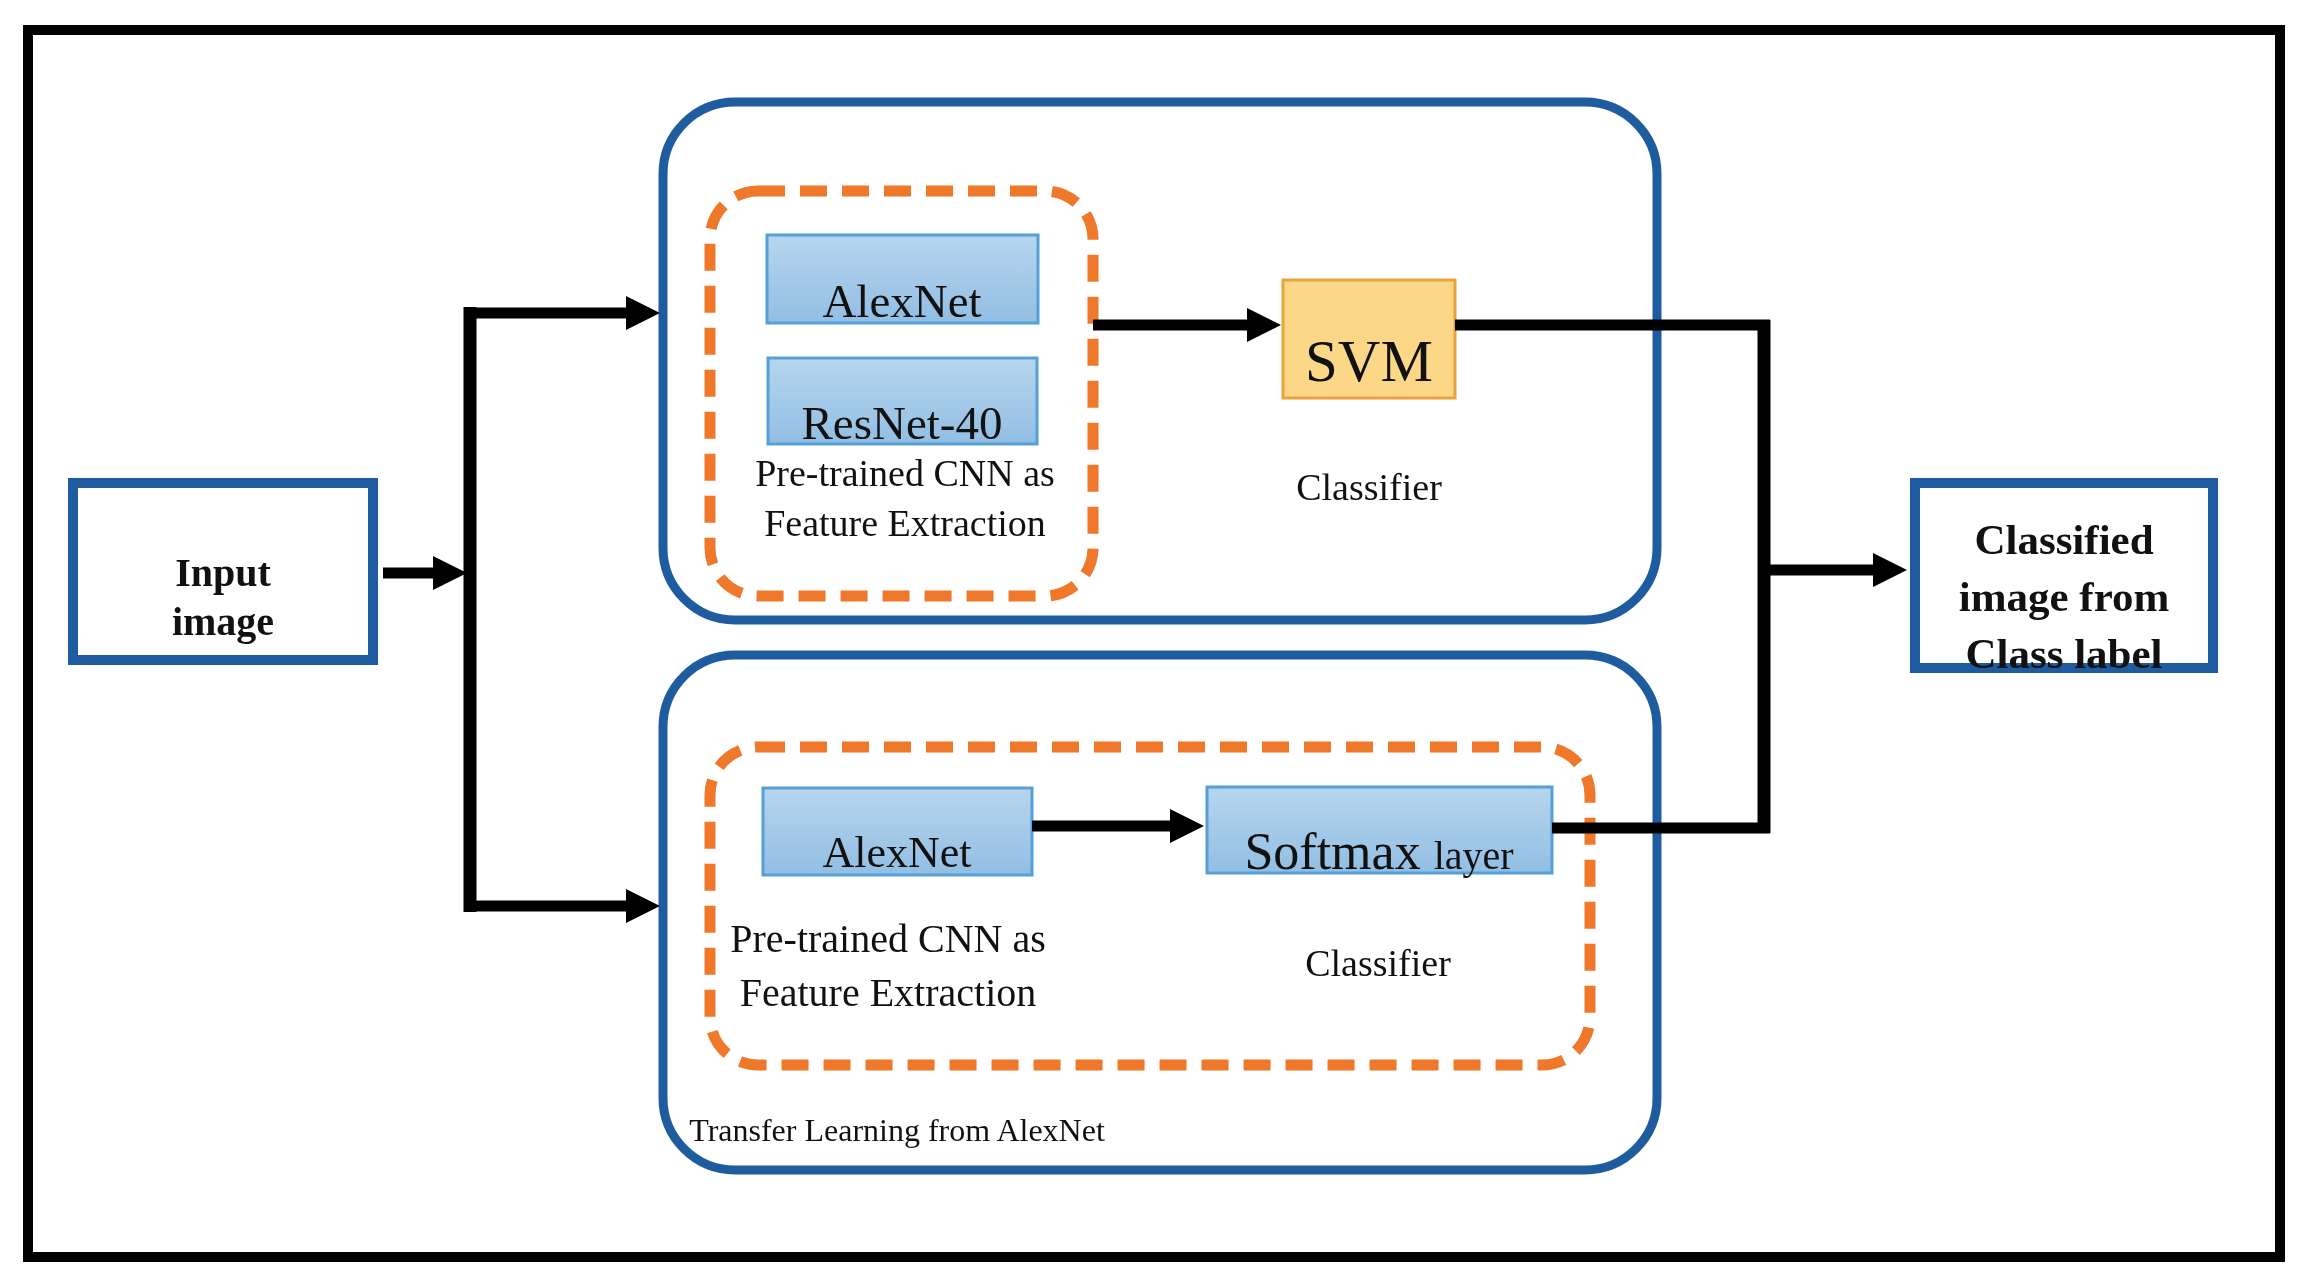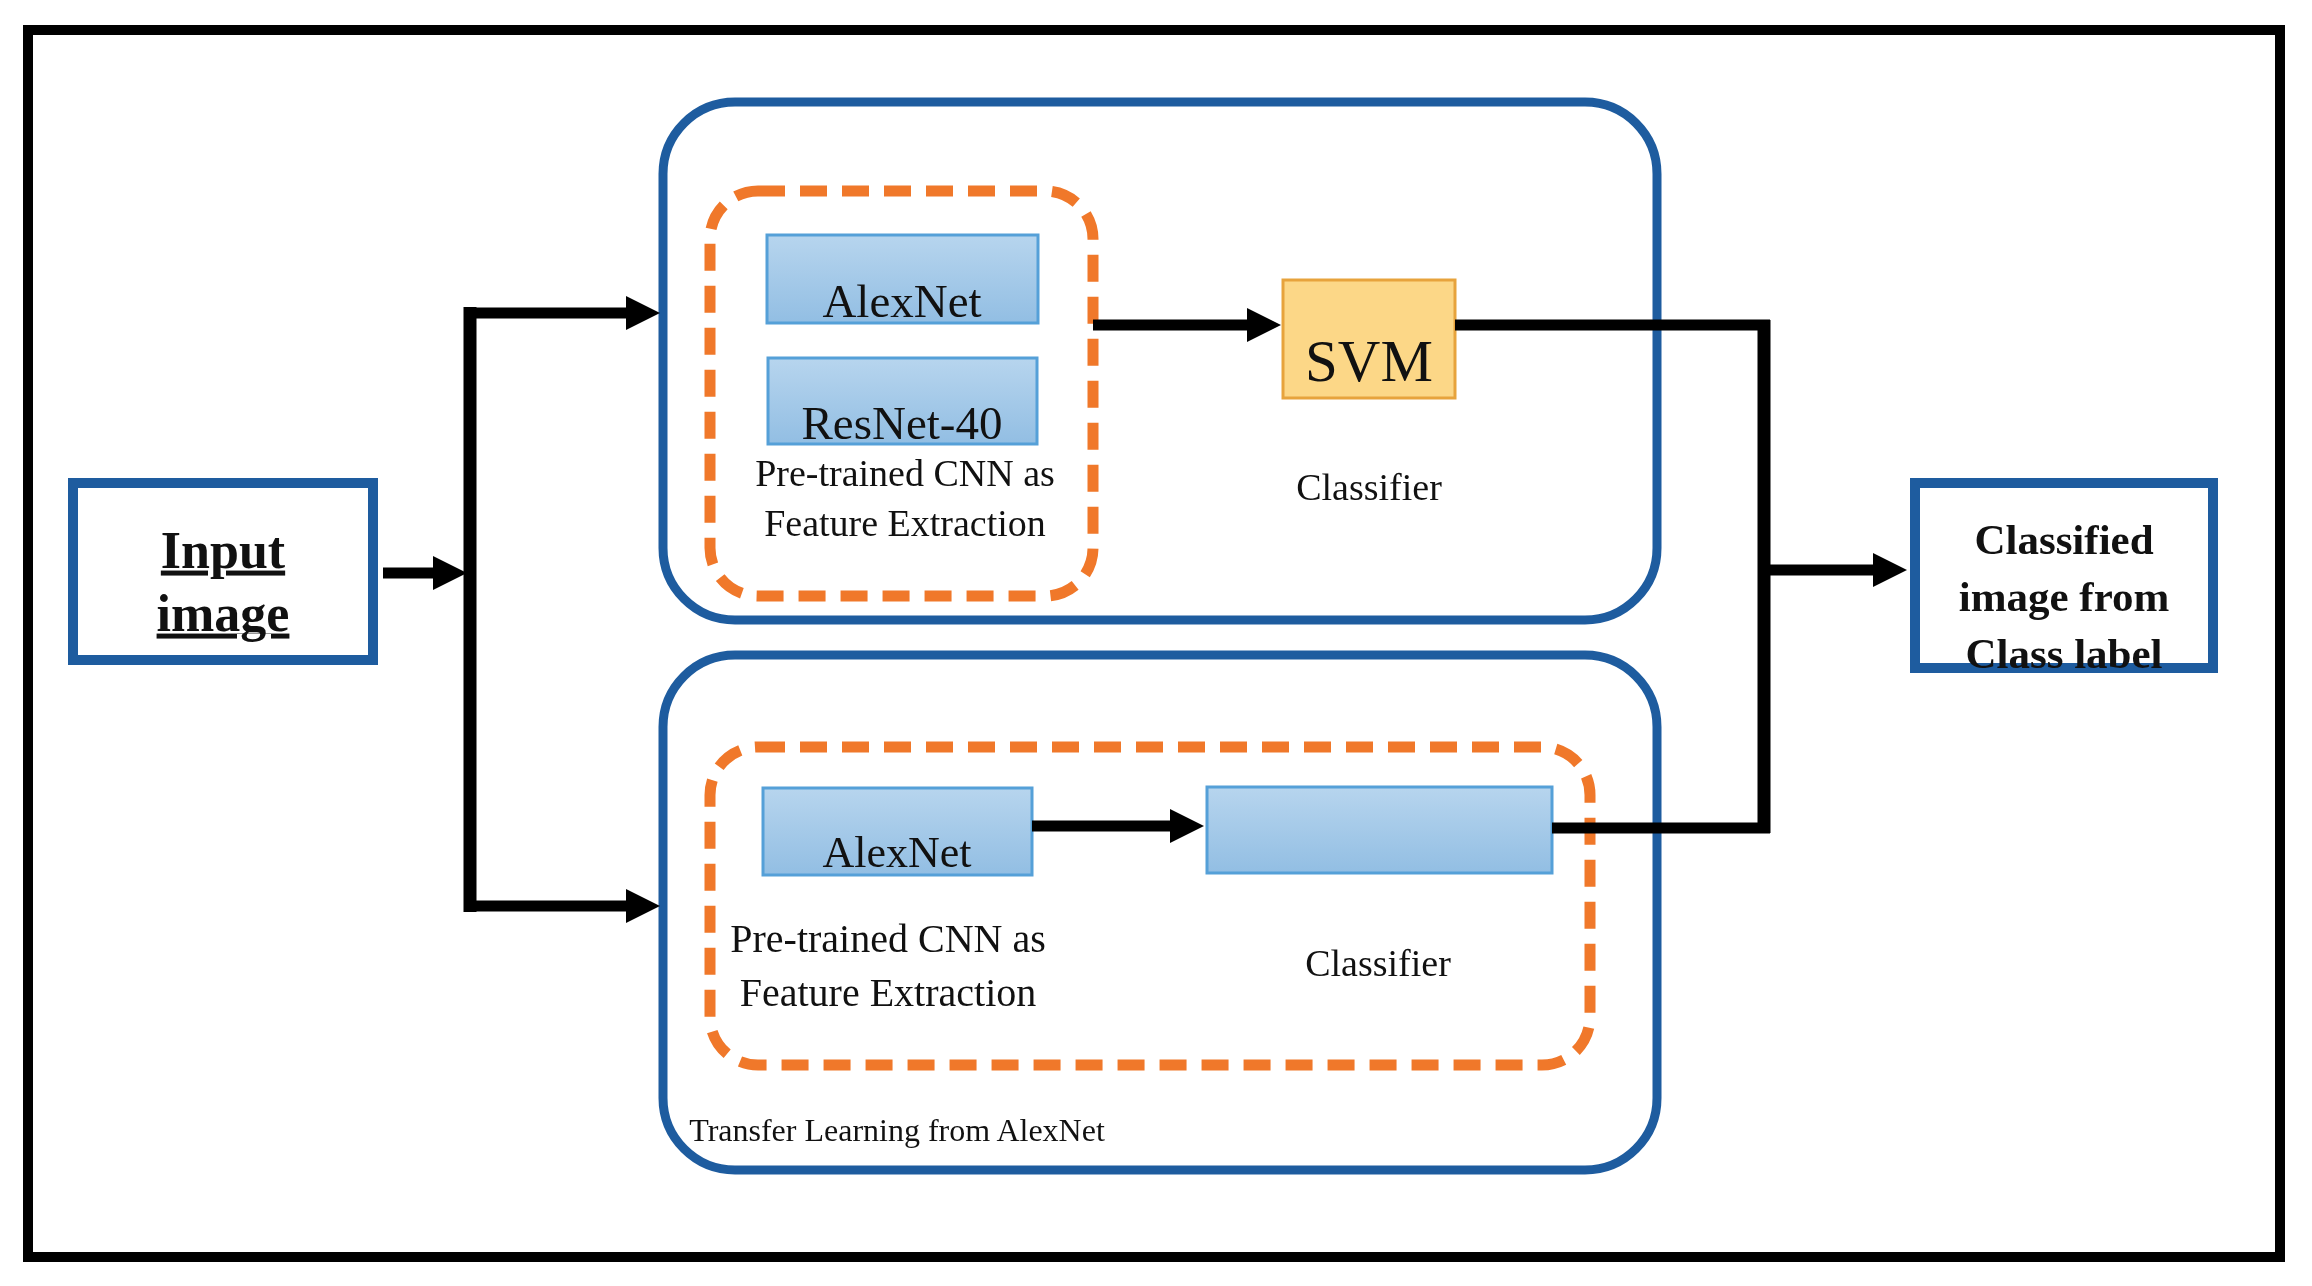--- a/index.html
+++ b/index.html
@@ -37,21 +37,21 @@
     position:absolute;
     transform:translate(-50%,-50%);
     color:var(--text-black);
     white-space:pre-line;
     text-align:center;
   }
   .serif{font-family:"Liberation Serif","DejaVu Serif",serif;margin-top:22px;}
   .sans{font-family:Liberation Serif, serif;}
   .bold{font-weight:bold;}
 
-  .lbl-input    {left:223px; top:560px;  font-size:52px; line-height:1.22;text-decoration:underline;}
+  .lbl-input    {left:223px; top:576px;  font-size:40px; line-height:1.22;}
   .lbl-alexnet-top{left:902px; top:279px; font-size:47px;}
   .lbl-resnet   {left:902px; top:401px;  font-size:47px;}
   .lbl-feature-top{left:905px; top:498px; font-size:38px; line-height:1.32;}
   .lbl-svm      {left:1369px; top:339px; font-size:59px;}
   .lbl-classifier-top{left:1369px; top:487px; font-size:38px;}
   .lbl-output   {left:2064px; top:575px; font-size:43px; line-height:1.32;}
   .lbl-alexnet-bottom{left:897px; top:830px; font-size:44px;}
   .lbl-softmax  {left:1379px; top:829px; font-size:52px; white-space:nowrap;}
   .lbl-softmax .sub{font-size:40px;}
   .lbl-feature-bottom{left:888px; top:966px; font-size:40px; line-height:1.35;}
@@ -126,20 +126,21 @@
   <div class="label serif lbl-svm">SVM</div>
 
   <div class="label sans lbl-classifier-top">Classifier</div>
 
   <div class="label serif bold lbl-output">Classified
 image from
 Class label</div>
 
   <div class="label serif lbl-alexnet-bottom">AlexNet</div>
 
+  <div class="label serif lbl-softmax"><span>Softmax</span> <span class="sub">layer</span></div>
 
   <div class="label sans lbl-feature-bottom">Pre-trained CNN as
 Feature Extraction</div>
 
   <div class="label sans lbl-classifier-bottom">Classifier</div>
 
   <div class="label sans lbl-transfer">Transfer Learning from AlexNet</div>
 
 </div>
 

